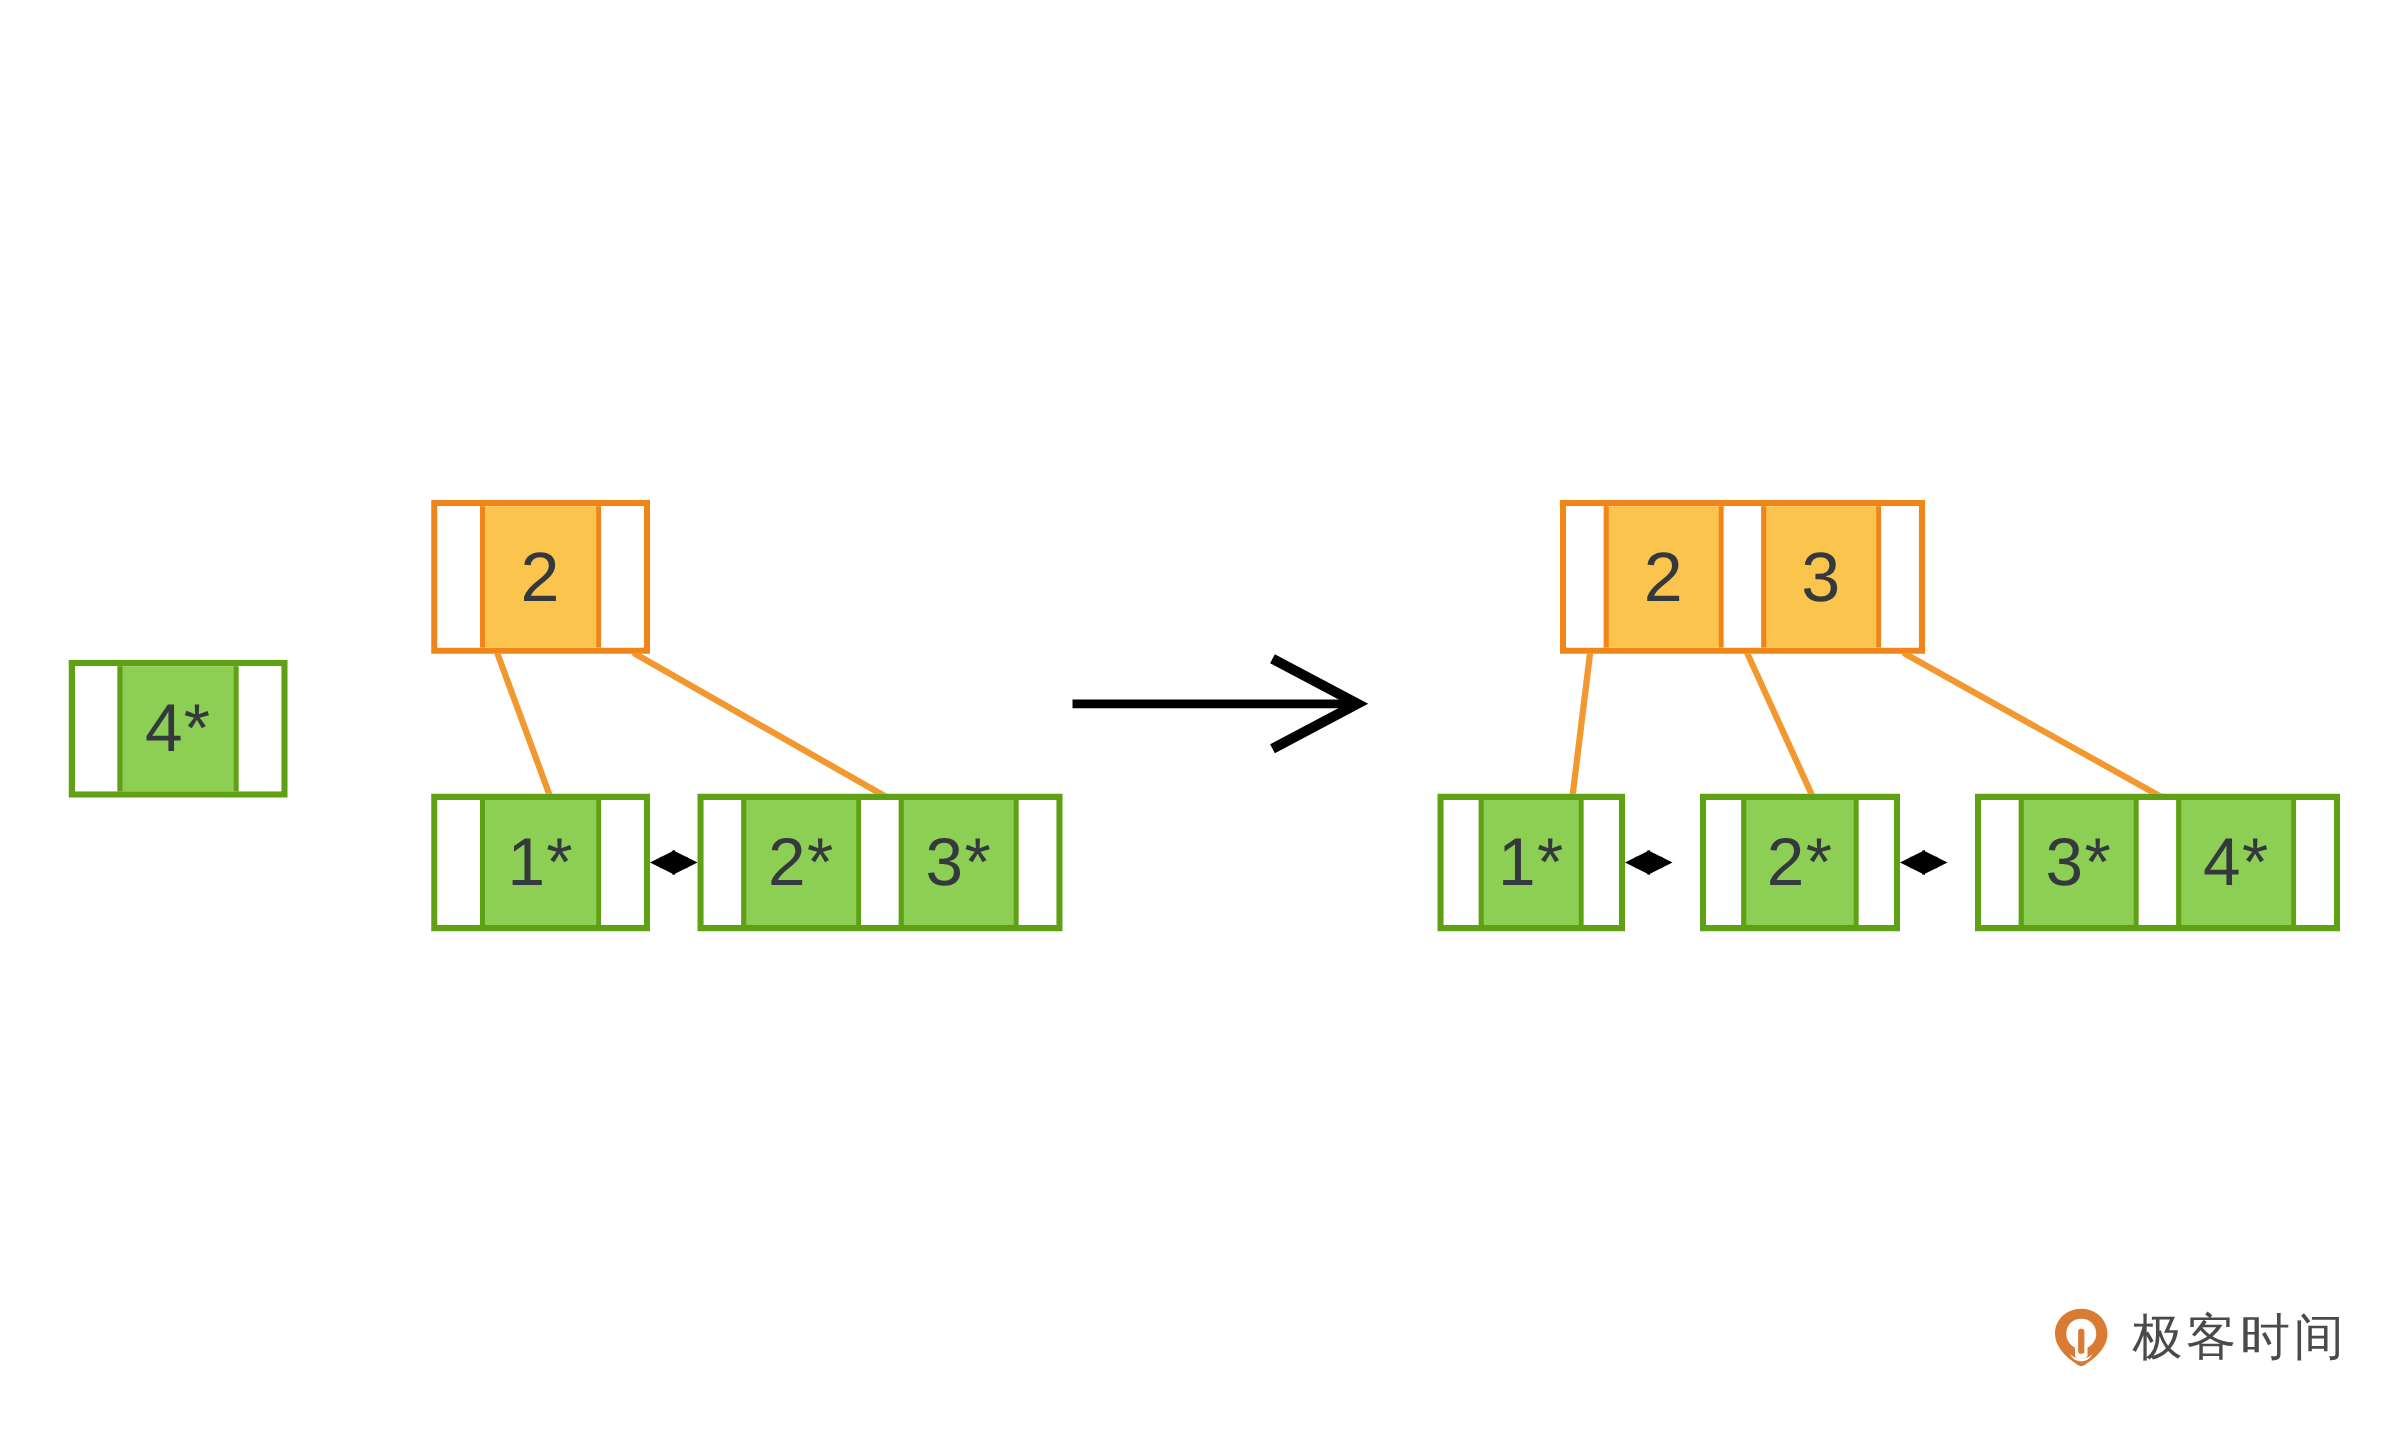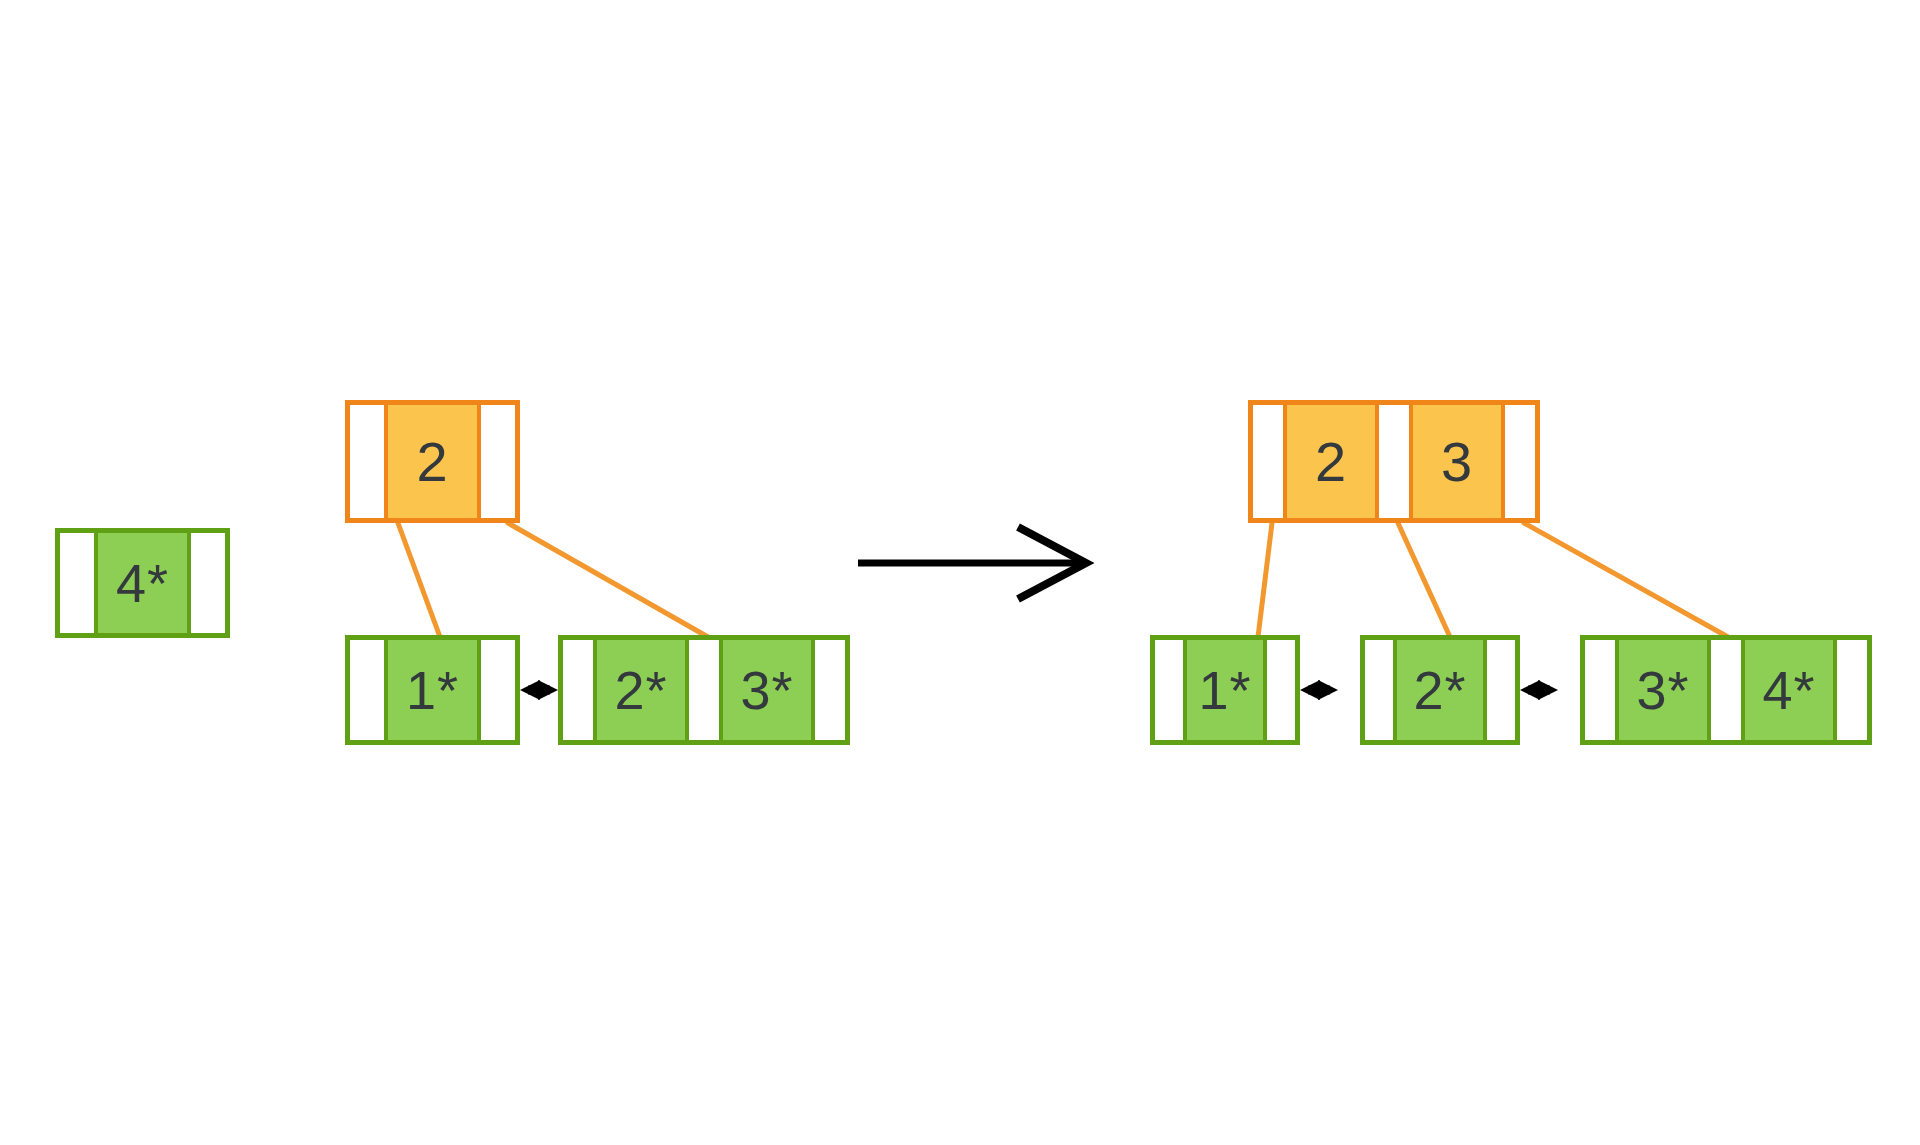--- a/index.html
+++ b/index.html
@@ -206,14 +206,26 @@
       <polygon points="1520,690 1540,680 1540,700" fill="#000000"></polygon>
       <polygon points="1558,690 1538,680 1538,700" fill="#000000"></polygon>
     </g>
 
     <g>
       <line x1="858" y1="563" x2="1083" y2="563" stroke="#000000" stroke-width="7" stroke-linecap="butt"></line>
       <polyline points="1018,527 1086,563 1018,599" fill="none" stroke="#000000" stroke-width="8" stroke-linejoin="miter" stroke-linecap="butt"></polyline>
     </g>
   </svg>
 
+  <div id="watermark">
+    <svg width="54" height="54" viewBox="0 0 54 54">
+      <path d="M27 4 C15 4 6 13 6 24 C6 33 13 41 20 46 C23 48 25 50 27 50
+               C29 50 31 48 34 46 C41 41 48 33 48 24 C48 13 39 4 27 4 Z" fill="#D97B33"></path>
+      <path d="M27 12 C20 12 15 17 15 24 C15 29 18 33 22 35 L22 41
+               C22 43 24 44 27 44 C30 44 32 43 32 41 L32 35
+               C36 33 39 29 39 24 C39 17 34 12 27 12 Z" fill="#ffffff"></path>
+      <rect x="24.5" y="20" width="5" height="20" rx="2" fill="#D97B33"></rect>
+      <path d="M18 40 C21 45 33 45 36 40 C33 48 21 48 18 40 Z" fill="#ffffff"></path>
+    </svg>
+    <span class="wm-text">极客时间</span>
+  </div>
 
 </div>
 
 </body></html>

